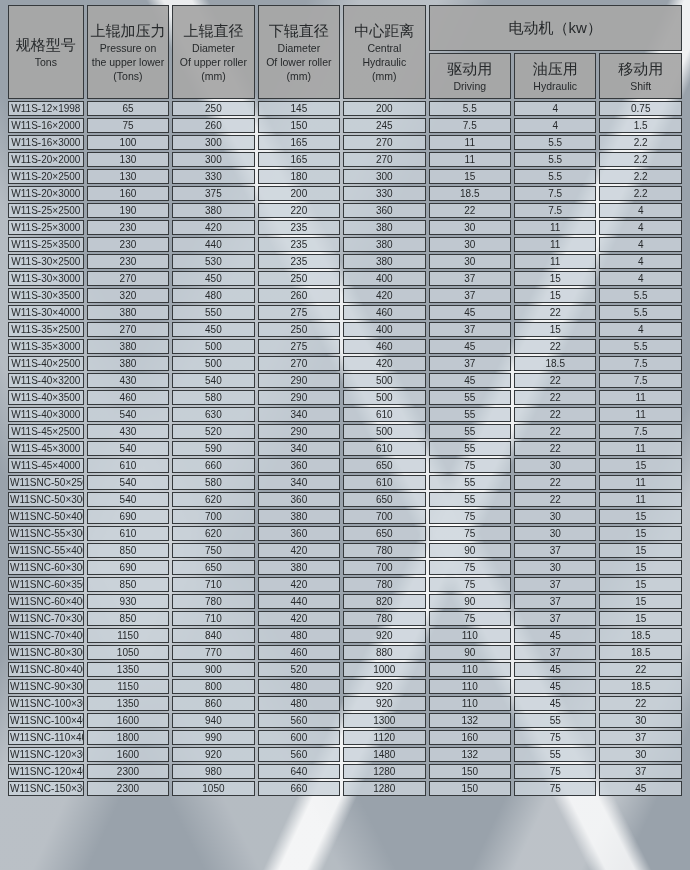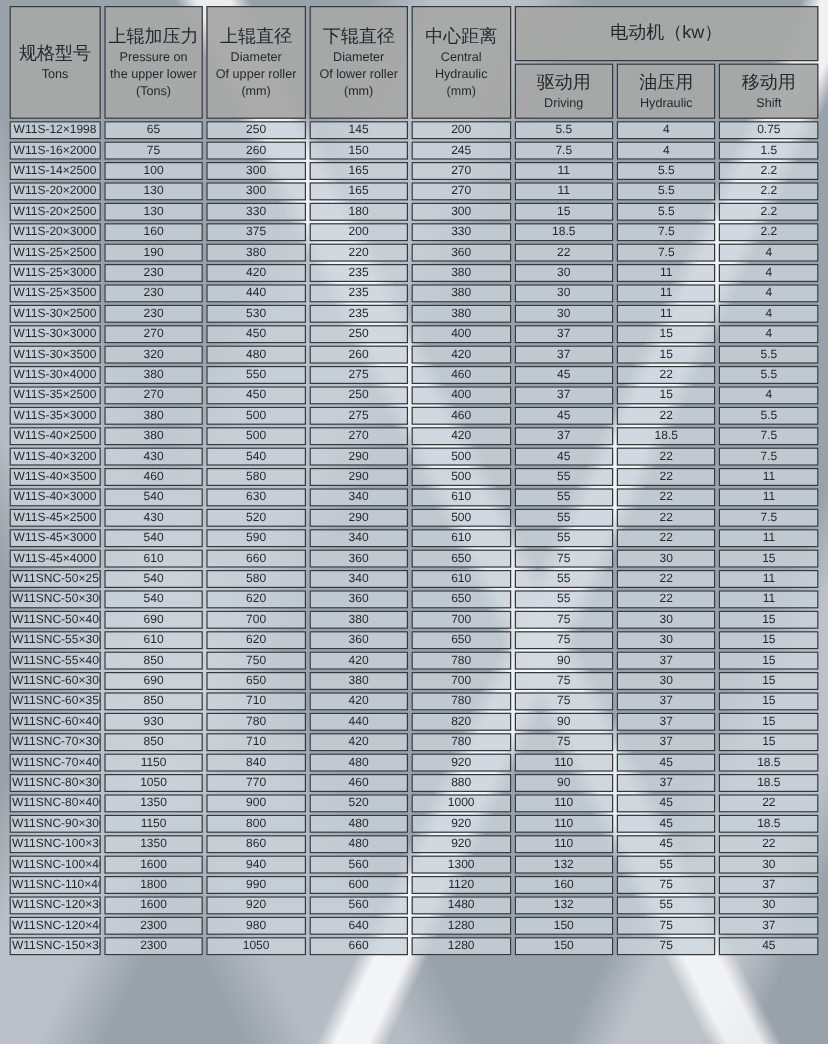--- a/index.html
+++ b/index.html
@@ -126,21 +126,21 @@
     <td>W11S-16×2000</td>
     <td>75</td>
     <td>260</td>
     <td>150</td>
     <td>245</td>
     <td>7.5</td>
     <td>4</td>
     <td>1.5</td>
   </tr>
       <tr>
-    <td>W11S-14×2500</td>
+    <td>W11S-16×3000</td>
     <td>100</td>
     <td>300</td>
     <td>165</td>
     <td>270</td>
     <td>11</td>
     <td>5.5</td>
     <td>2.2</td>
   </tr>
       <tr>
     <td>W11S-20×2000</td>

